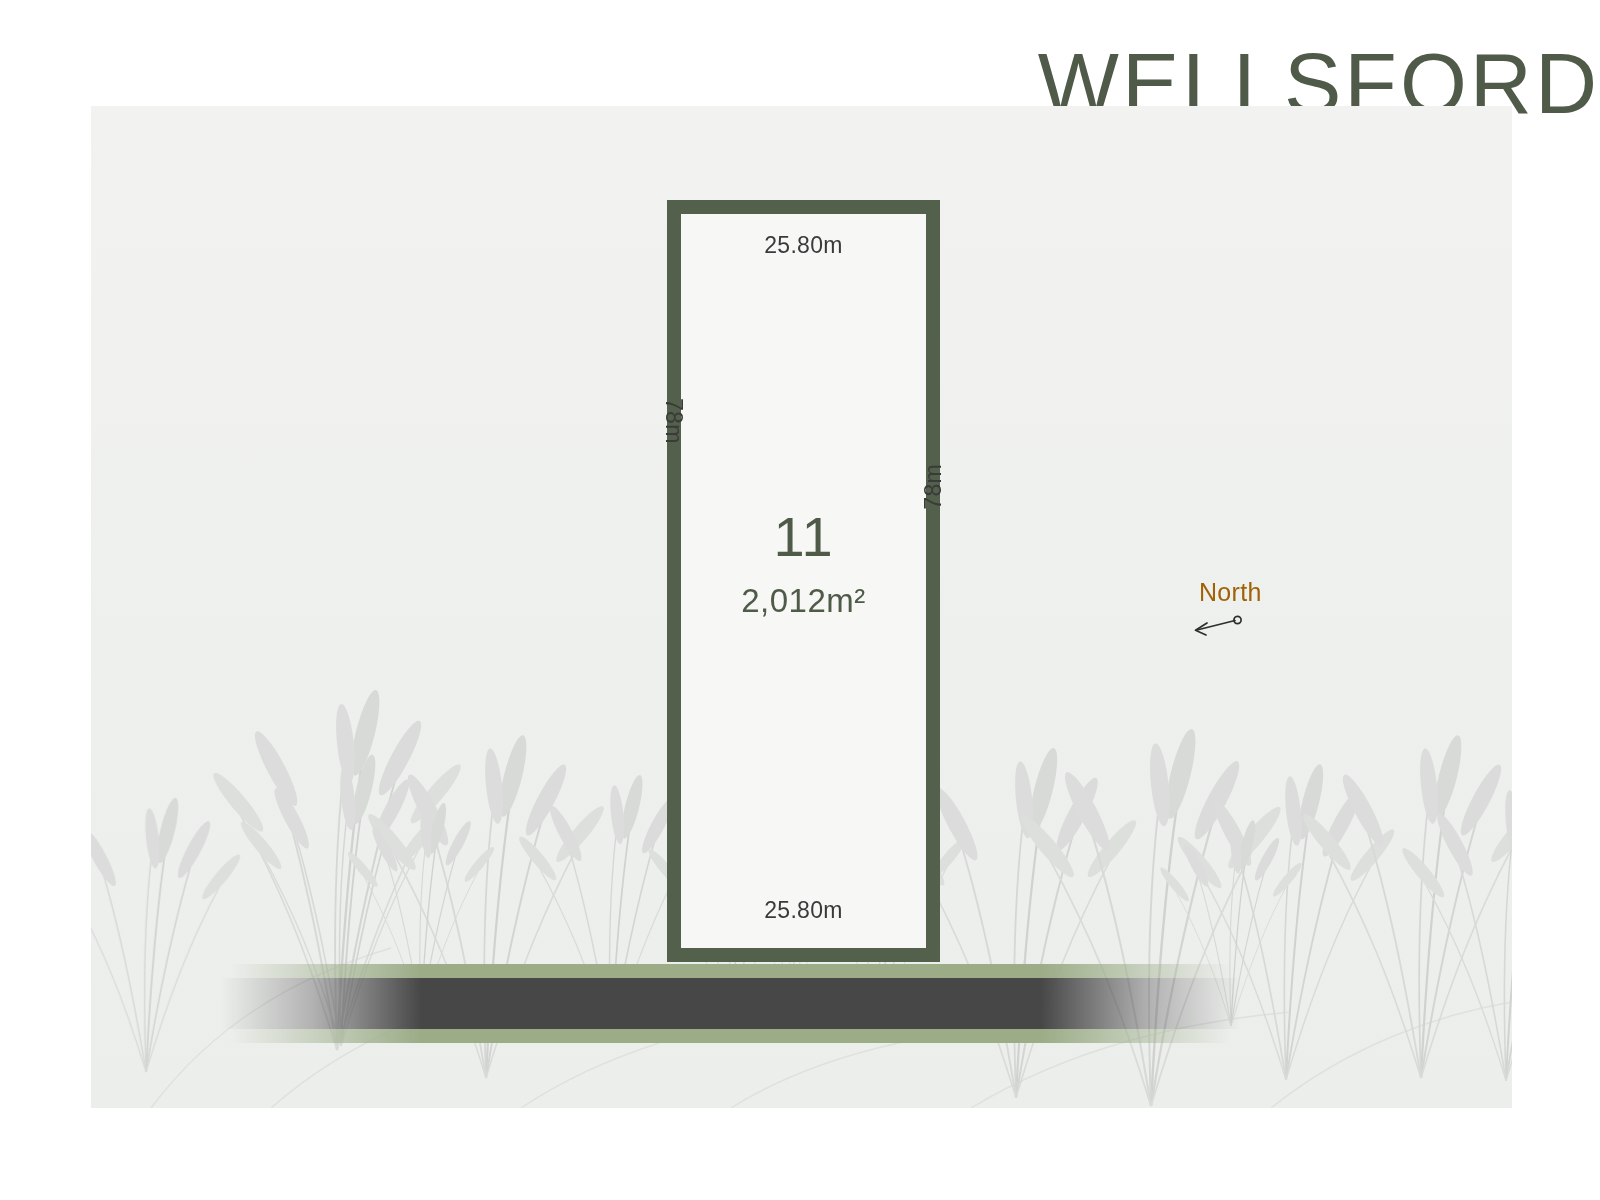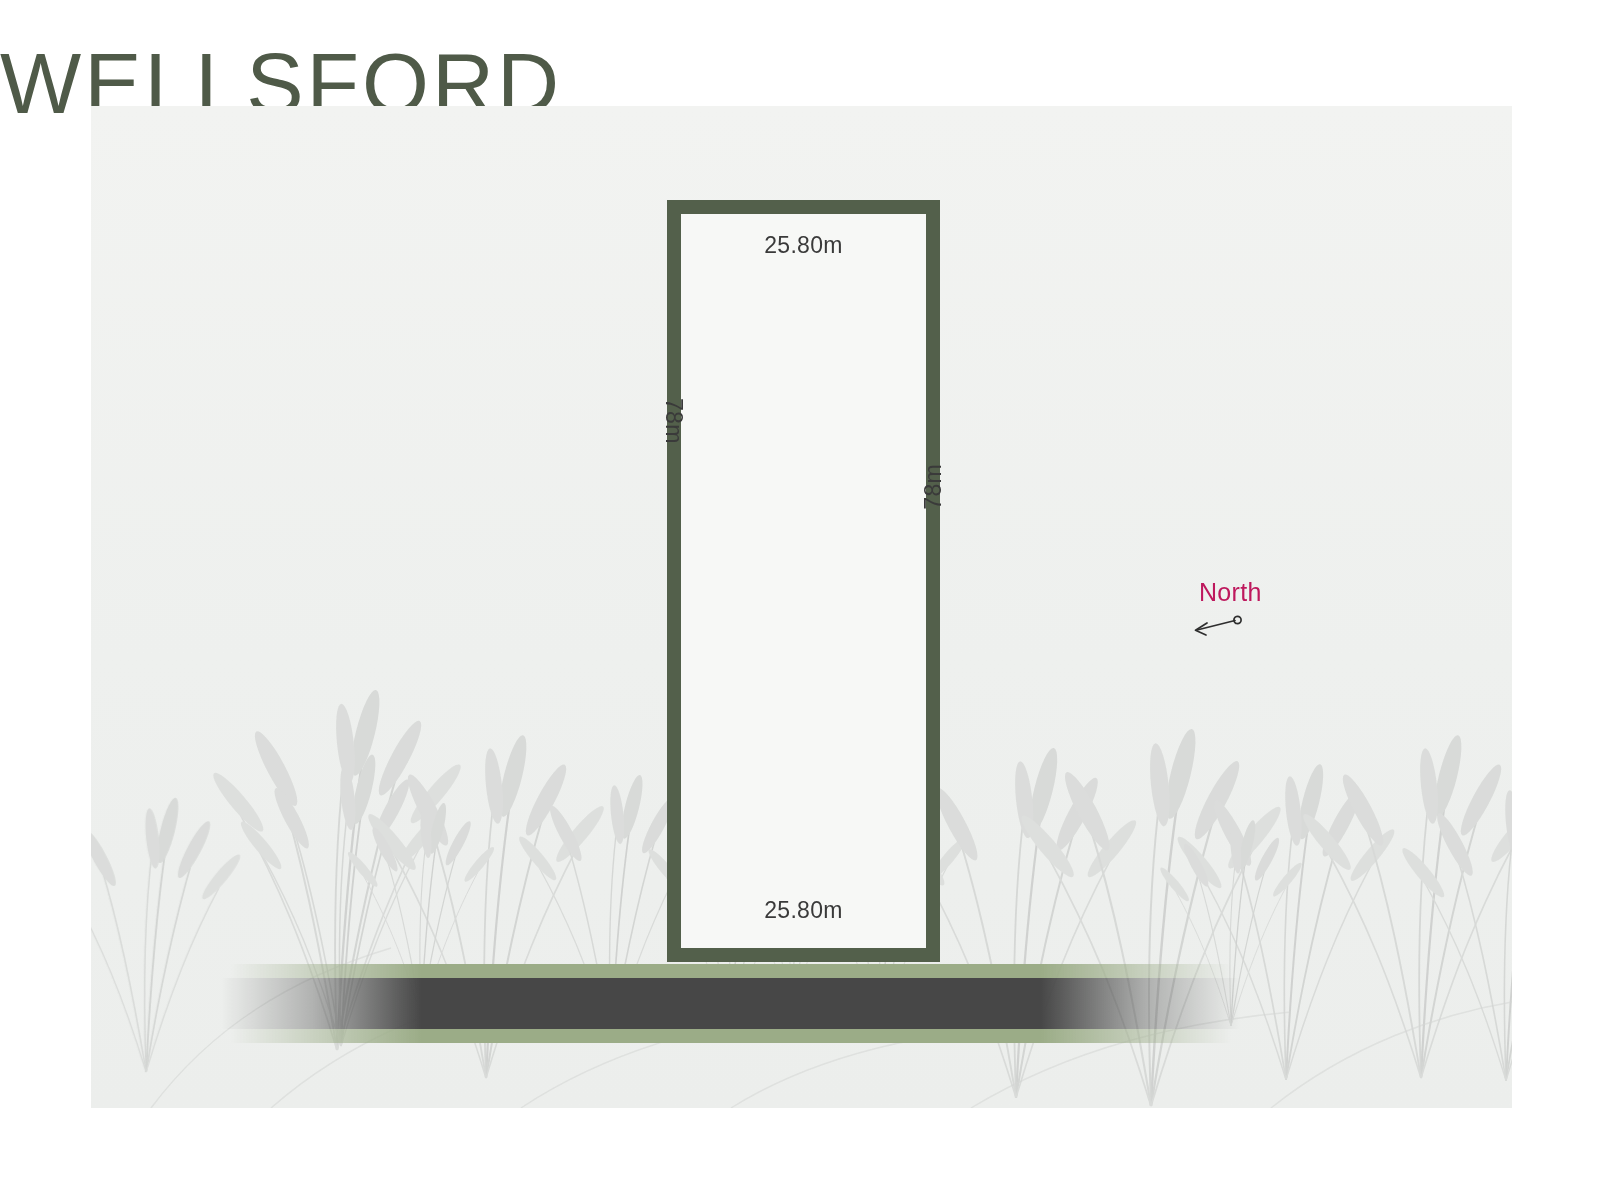--- a/index.html
+++ b/index.html
@@ -18,21 +18,21 @@
     height: 1200px;
     background: #ffffff;
   }
 
   
   .site-title {
     position: absolute;
     left: 0;
     top: 40px;
     width: 1600px;
-    text-align: left;
+    text-align: right;
     font-size: 86px;
     letter-spacing: 3px;
     font-weight: 400;
     color: #4f5a48;
     line-height: 1;
     white-space: nowrap;
     user-select: none;
   }
 
   
@@ -203,21 +203,21 @@
     top: 472px;    
     width: 150px;
     height: 70px;
     user-select: none;
   }
   .north-label {
     position: absolute;
     left: 8px;
     top: 0;
     font-size: 25px;
-    color: #be185d;
+    color: #a16207;
     letter-spacing: 0.3px;
   }
   .north-arrow {
     position: absolute;
     left: 0;
     top: 36px;
     width: 60px;
     height: 24px;
   }
   .north-arrow svg { display: block; }
@@ -291,20 +291,24 @@
       <div class="lot-inner">
 
         <div class="dim dim-top">25.80m</div>
 
         <div class="dim dim-left">78m</div>
 
         <div class="dim dim-right">78m</div>
 
         <div class="dim dim-bottom">25.80m</div>
 
+        <div class="lot-center">
+          <div class="lot-number">11</div>
+          <div class="lot-area">2,012m²</div>
+        </div>
 
       </div>
     </div>
 
     <div class="north-marker">
       <div class="north-label">North</div>
       <div class="north-arrow">
         <svg viewBox="0 0 60 24" width="60" height="24" aria-hidden="true">
           <line x1="44" y1="6.5" x2="6" y2="16" stroke="#2e2e2e" stroke-width="1.7" stroke-linecap="round"></line>
           <polyline points="16,9 4.5,16.3 15,21" fill="none" stroke="#2e2e2e" stroke-width="1.7" stroke-linecap="round" stroke-linejoin="round"></polyline>

